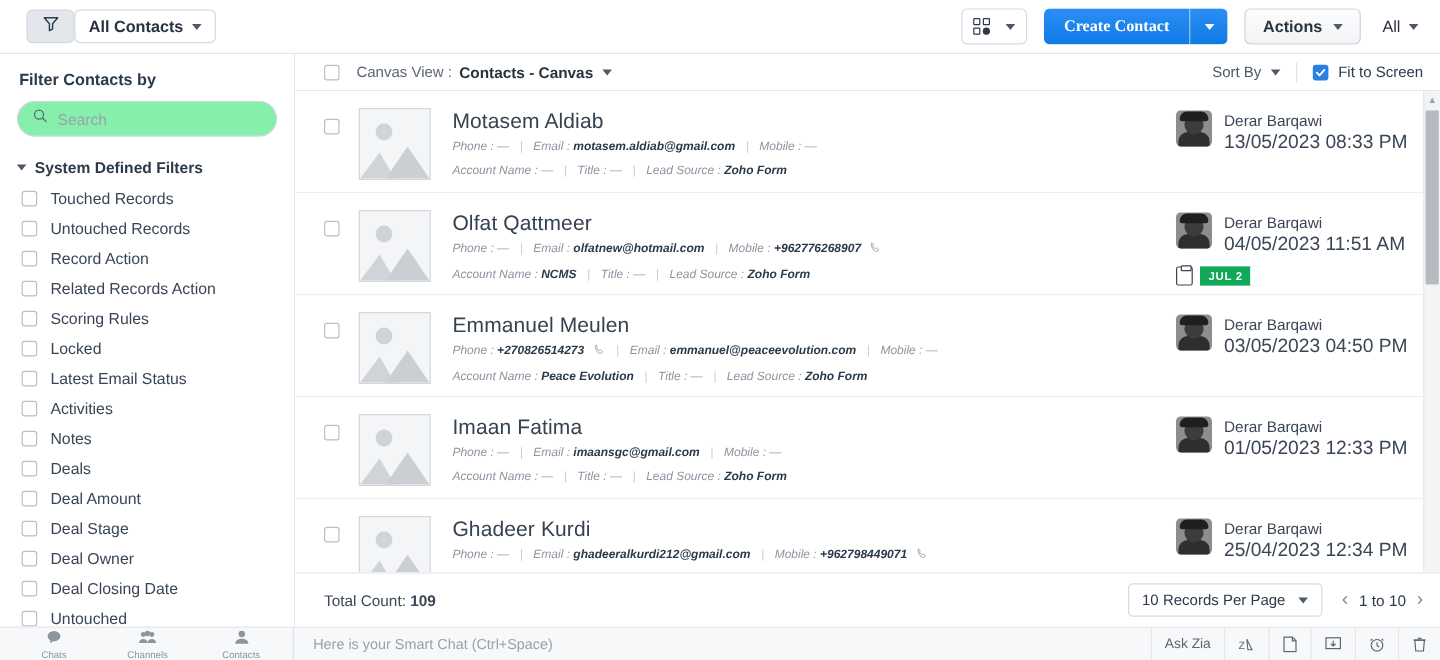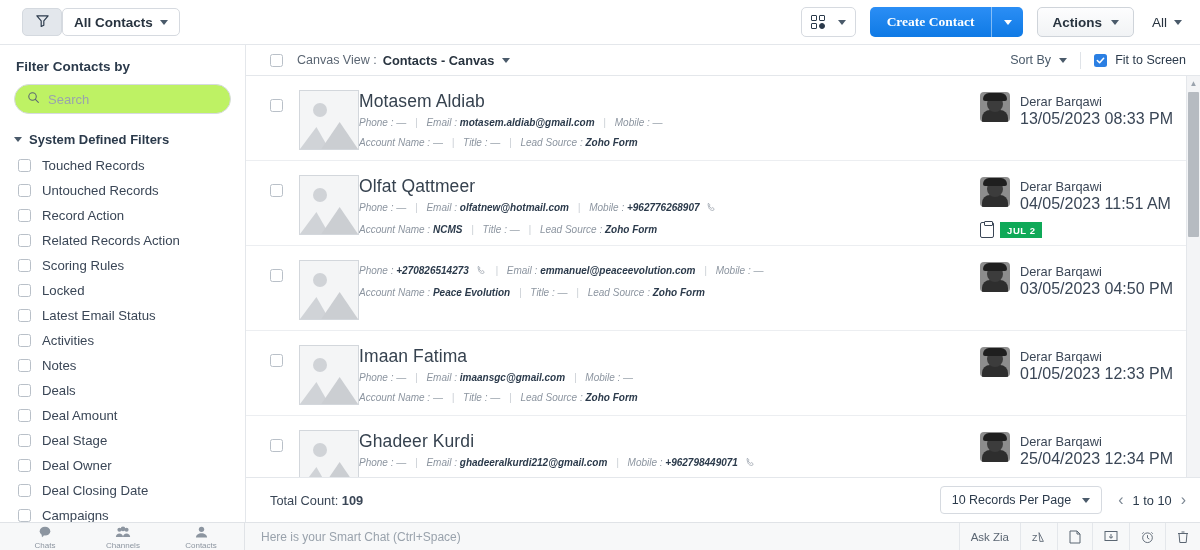--- a/index.html
+++ b/index.html
@@ -70,21 +70,21 @@
 
   
   .sidebar {
     width: 246px; min-width: 246px; background: #fff;
     border-right: 1px solid #e4e7eb;
     padding: 14px 0 0 0; overflow: hidden; position: relative;
   }
   .sb-title { font-size: 13.5px; font-weight: bold; color: #2b3a4b; padding: 0 16px 10px 16px; }
   .search-box {
     margin: 0 14px 14px 14px; height: 30px; border: 1px solid #d6dae0; border-radius: 16px;
-    display: flex; align-items: center; gap: 8px; padding: 0 12px; background: #bef264; cursor: text;
+    display: flex; align-items: center; gap: 8px; padding: 0 12px; background: #86efac; cursor: text;
   }
   .search-box input {
     border: none; outline: none; font-size: 13px; color: #6a7480; width: 100%;
     font-family: "Liberation Sans", sans-serif; background: transparent;
   }
   .search-box input::placeholder { color: #9aa3ad; }
   .sb-group { display: flex; align-items: center; gap: 7px; padding: 4px 16px 6px 14px; font-size: 13px; font-weight: bold; color: #2b3a4b; cursor: pointer; }
   .tri { width:0; height:0; border-left:4.5px solid transparent; border-right:4.5px solid transparent; border-top:5.5px solid #4a5a6a; }
   .sb-item { display: flex; align-items: center; gap: 11px; padding: 5px 16px 5px 18px; font-size: 13.2px; color: #3a4656; cursor: pointer; }
   .cbx { width: 13px; height: 13px; min-width: 13px; border: 1px solid #b9c0c8; border-radius: 2.5px; background: #fff; }
@@ -110,21 +110,21 @@
     border-bottom: 1px solid #eceef1; padding: 14px 20px 0 24px; background: #fff;
   }
   .row .cbx { margin-top: 9px; }
   .thumb {
     width: 60px; height: 60px; min-width: 60px; margin-left: 16px;
     border: 1px solid #d3d7dc; background: #f4f5f6;
     position: relative; overflow: hidden;
   }
   .thumb .dot { position: absolute; left: 13px; top: 12px; width: 14px; height: 14px; border-radius: 50%; background: #d0d3d7; }
   .thumb .mtn { position: absolute; bottom: 0; left: 0; width: 100%; height: 30px; }
-  .info { flex: 1; min-width: 0; padding-top: 0; }
+  .info { margin-left: 18px; flex: 1; min-width: 0; padding-top: 0; }
   .cname { font-size: 17.5px; color: #36424f; letter-spacing: .1px; line-height: 22px; cursor: pointer; }
   .meta { font-size: 10px; color: #8c95a0; line-height: 19px; white-space: nowrap; margin-top: 1px; font-style: italic; }
   .meta b { color: #2b3a4b; font-weight: bold; }
   .meta .sep { color: #c9ced4; margin: 0 6px; }
   .meta .dash { color: #9aa3ad; }
   .ph { display: inline-block; vertical-align: -2px; margin-left: 4px; }
 
   .owner { width: 200px; min-width: 200px; padding-top: 2px; }
   .owner-top { display: flex; align-items: flex-start; gap: 10px; }
   .ava { width: 30px; height: 30px; min-width:30px; border-radius: 4px; overflow: hidden; background: #8d8d8d; position: relative; }
@@ -291,21 +291,21 @@
       <div class="sb-item">
           <span class="cbx"></span>
           <span>Deal Owner</span>
         </div>
       <div class="sb-item">
           <span class="cbx"></span>
           <span>Deal Closing Date</span>
         </div>
       <div class="sb-item">
           <span class="cbx"></span>
-          <span>Campaigns</span>
+          <span>Untouched</span>
         </div>
 
     </div>
 
     <div class="main">
 
       <div class="list-header">
         <span class="cbx"></span>
         <span class="lh-label">Canvas View :</span>
         <span class="lh-value">Contacts - Canvas</span>
@@ -434,20 +434,21 @@
         <div class="row">
           <span class="cbx"></span>
           <div class="thumb">
             <span class="dot"></span>
             <svg class="mtn" viewBox="0 0 60 30" preserveAspectRatio="none">
                 <polygon points="0,30 17,8 30,30" fill="#d0d3d7"></polygon>
                 <polygon points="22,30 41,3 60,30" fill="#cbced2"></polygon>
               </svg>
           </div>
           <div class="info">
+            <div class="cname">Emmanuel Meulen</div>
             <div class="meta">
               <span>Phone :</span>
               <b>+270826514273</b>
               <span class="ph">
                 <svg width="11" height="11" viewBox="0 0 16 16">
                     <path d="M3.2 2.2c1 0 1.4.2 1.8 1l.5 1c.2.5.1.8-.3 1.1l-.6.5c.7 1.5 1.9 2.7 3.4 3.4l.5-.6c.3-.4.6-.5 1.1-.3l1 .5c.8.4 1 .8 1 1.8 0 1-.8 1.8-1.9 1.7C5.9 11.9 4 10 3.1 4.1 3 3 3.2 2.2 3.2 2.2z" fill="none" stroke="#8c95a0" stroke-width="1"></path>
                   </svg>
               </span>
               <span class="sep">|</span>
               <span>Email :</span>

